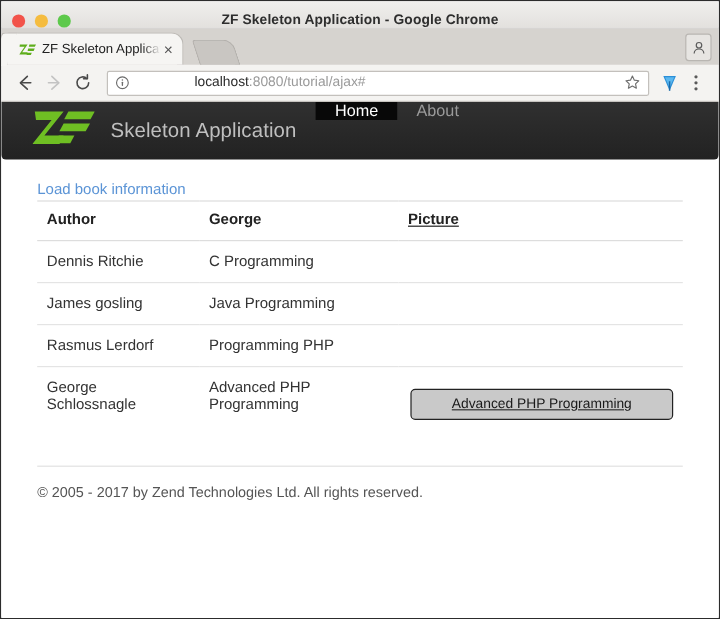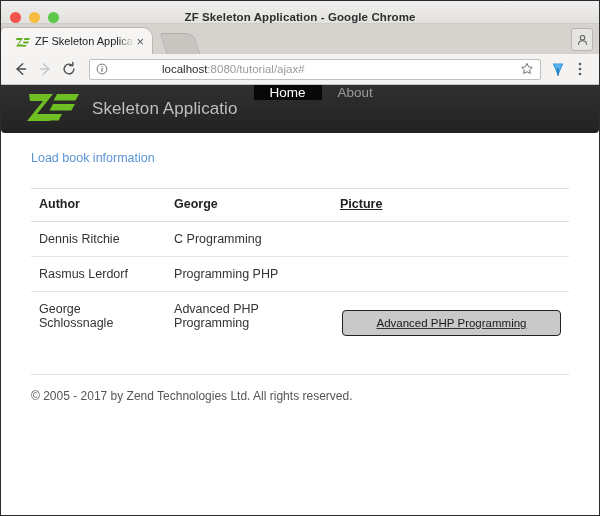--- a/index.html
+++ b/index.html
@@ -260,21 +260,20 @@
   .load-link {
     display: inline-block;
     margin-top: 18px;
     font-size: 12.5px;
     color: #5b94d6;
     text-decoration: none;
   }
   table.book-table {
     width: 100%;
     border-collapse: collapse;
-    margin-top: 22px;
     font-size: 12.5px;
     color: #333333;
   }
   table.book-table thead th {
     text-align: left;
     font-weight: bold;
     color: #222222;
     padding: 8px 8px 10px 8px;
     border-top: 1px solid #dddddd;
     border-bottom: 1px solid #dddddd;
@@ -415,21 +414,21 @@
         <span class="zf-logo">
           <svg width="52" height="29" viewBox="0 0 52 29">
             <g fill="#6fbf23">
               <path d="M2 1h24l-16 20h16l-3.4 7H0l16-20H3z"></path>
               <path d="M30 1h22l-3.6 6.4H26.5z"></path>
               <path d="M26 11h22l-3.6 6.4H22.5z"></path>
               <path d="M22 21h13l-3.4 6.4H18.8z"></path>
             </g>
           </svg>
         </span>
-        <span class="brand-text">Skeleton Applicatio</span>
+        <span class="brand-text">Skeleton Application</span>
       </div>
       <div class="nav-links">
         <a class="nav-link active">Home</a>
         <a class="nav-link">About</a>
       </div>
     </div>
 
     <div class="content">
       <a class="load-link">Load book information</a>
 
@@ -438,20 +437,25 @@
           <tr>
             <th class="col-author">Author</th>
             <th class="col-title">George</th>
             <th class="col-pic">Picture</th>
           </tr>
         </thead>
         <tbody>
           <tr>
             <td class="col-author">Dennis Ritchie</td>
             <td class="col-title">C Programming</td>
+            <td class="col-pic"></td>
+          </tr>
+          <tr>
+            <td class="col-author">James gosling</td>
+            <td class="col-title">Java Programming</td>
             <td class="col-pic"></td>
           </tr>
           <tr>
             <td class="col-author">Rasmus Lerdorf</td>
             <td class="col-title">Programming PHP</td>
             <td class="col-pic"></td>
           </tr>
           <tr>
             <td class="col-author">George Schlossnagle</td>
             <td class="col-title">Advanced PHP Programming</td>

